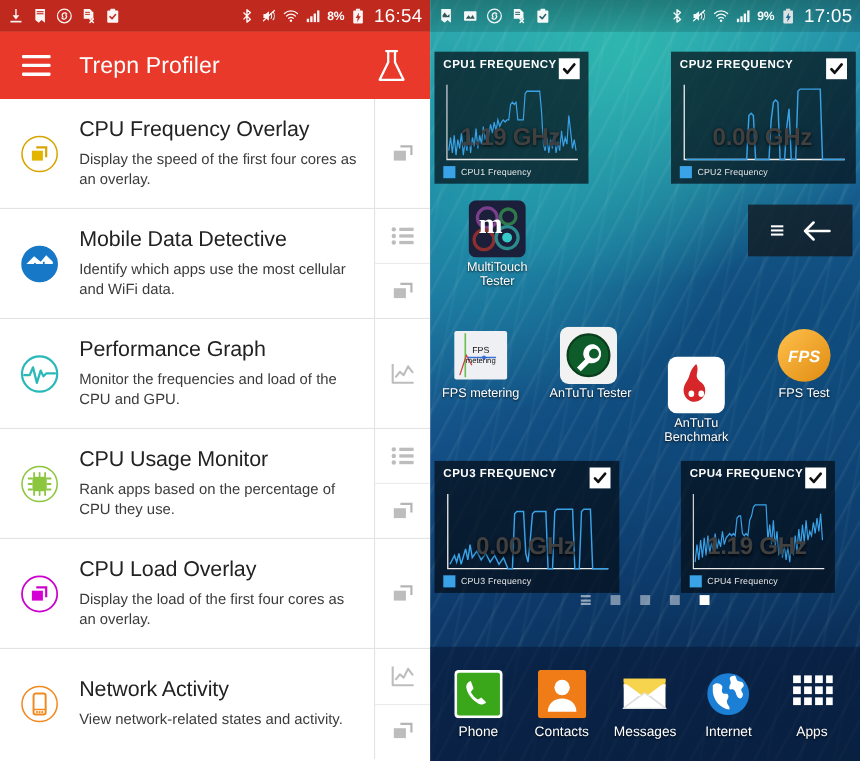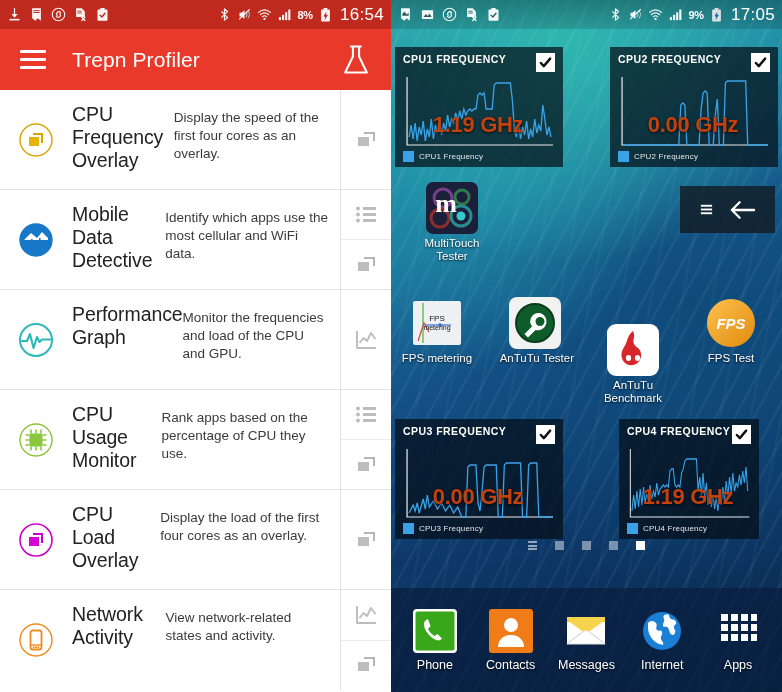--- a/index.html
+++ b/index.html
@@ -33,21 +33,21 @@
   .flask { margin-left: auto; width: 30px; height: 32px; }
 
   .list { background: #fff; }
   .row {
     display: flex; align-items: stretch; position: relative;
     border-bottom: 1px solid #e3e3e3; min-height: 100px;
   }
   .row:last-child { border-bottom: none; }
   .row-icon { width: 72px; display: flex; align-items: center; justify-content: center; flex: none; }
   .circ { width: 36px; height: 36px; }
-  .row-text { flex: 1; padding: 13px 10px 13px 0; display: flex; flex-direction: row; justify-content: center; }
+  .row-text { flex: 1; padding: 13px 10px 13px 0; display: flex; flex-direction: column; justify-content: center; }
   .row-title { font-size: 19.5px; color: #222; font-weight: 400; line-height: 1.18; letter-spacing: -.1px; }
   .row-desc { font-size: 13.5px; color: #3b3b3b; line-height: 1.34; margin-top: 6px; max-width: 272px; }
 
   .actions {
     width: 51px; flex: none; border-left: 1px solid #e3e3e3;
     display: flex; flex-direction: column;
   }
   .act {
     flex: 1; display: flex; align-items: center; justify-content: center;
     border-bottom: 1px solid #ebebeb;
@@ -94,21 +94,21 @@
   .w-head { display: flex; align-items: flex-start; justify-content: space-between; }
   .w-title { font-size: 10.5px; font-weight: bold; letter-spacing: .45px; }
   .w-check {
     width: 19px; height: 19px; background: #fff; flex: none;
     display: flex; align-items: center; justify-content: center;
   }
   .w-body { position: relative; height: 74px; margin-top: 3px; }
   .w-body svg { position: absolute; inset: 0; width: 100%; height: 100%; }
   .w-value {
     position: absolute; left: 0; right: 2px; bottom: 11px; text-align: center;
-    font-size: 22px; font-weight: bold; color: #c2410c; letter-spacing: -.3px;
+    font-size: 22px; font-weight: bold; color: #404040; letter-spacing: -.3px;
     text-shadow: 0 1px 3px rgba(0,0,0,.85);
   }
   .w-legend { display: flex; align-items: center; gap: 5px; margin-top: 2px; }
   .w-swatch { width: 11px; height: 11px; background: #3aa3e8; flex: none; }
   .w-legend-label { font-size: 8px; color: #e6e6e6; letter-spacing: .2px; }
 
   .nav-overlay {
     position: absolute; background: rgba(18,26,34,.80);
     display: flex; align-items: center; justify-content: space-around;
     padding: 0 12px;
@@ -447,21 +447,21 @@
         <span class="sb-pct">9%</span>
         <svg class="sb-ico" viewBox="0 0 24 24">
             <rect x="5" y="4" width="14" height="19" rx="1.5" fill="#e8e8e8"></rect>
             <rect x="9" y="1.5" width="6" height="3" fill="#e8e8e8"></rect>
             <path fill="#1b6b9c" d="M13.5 7l-5 8h3l-1 6 5.5-8.5h-3.2L13.5 7z"></path>
           </svg>
         <span class="r-clock">17:05</span>
       </div>
     </div>
 
-    <div class="widget" style="left:4px; top:47px; width:168px;">
+    <div class="widget" style="left:4px; top:47px; width:140px;">
       <div class="w-head">
         <span class="w-title">CPU1 FREQUENCY</span>
         <span class="w-check">
           <svg width="13" height="13" viewBox="0 0 14 14">
               <path fill="none" stroke="#111" stroke-width="2.6" stroke-linecap="round" stroke-linejoin="round" d="M2 7.5l3.2 3.4L12 2.8"></path>
             </svg>
         </span>
       </div>
       <div class="w-body">
         <svg viewBox="0 0 150 74" preserveAspectRatio="none">

